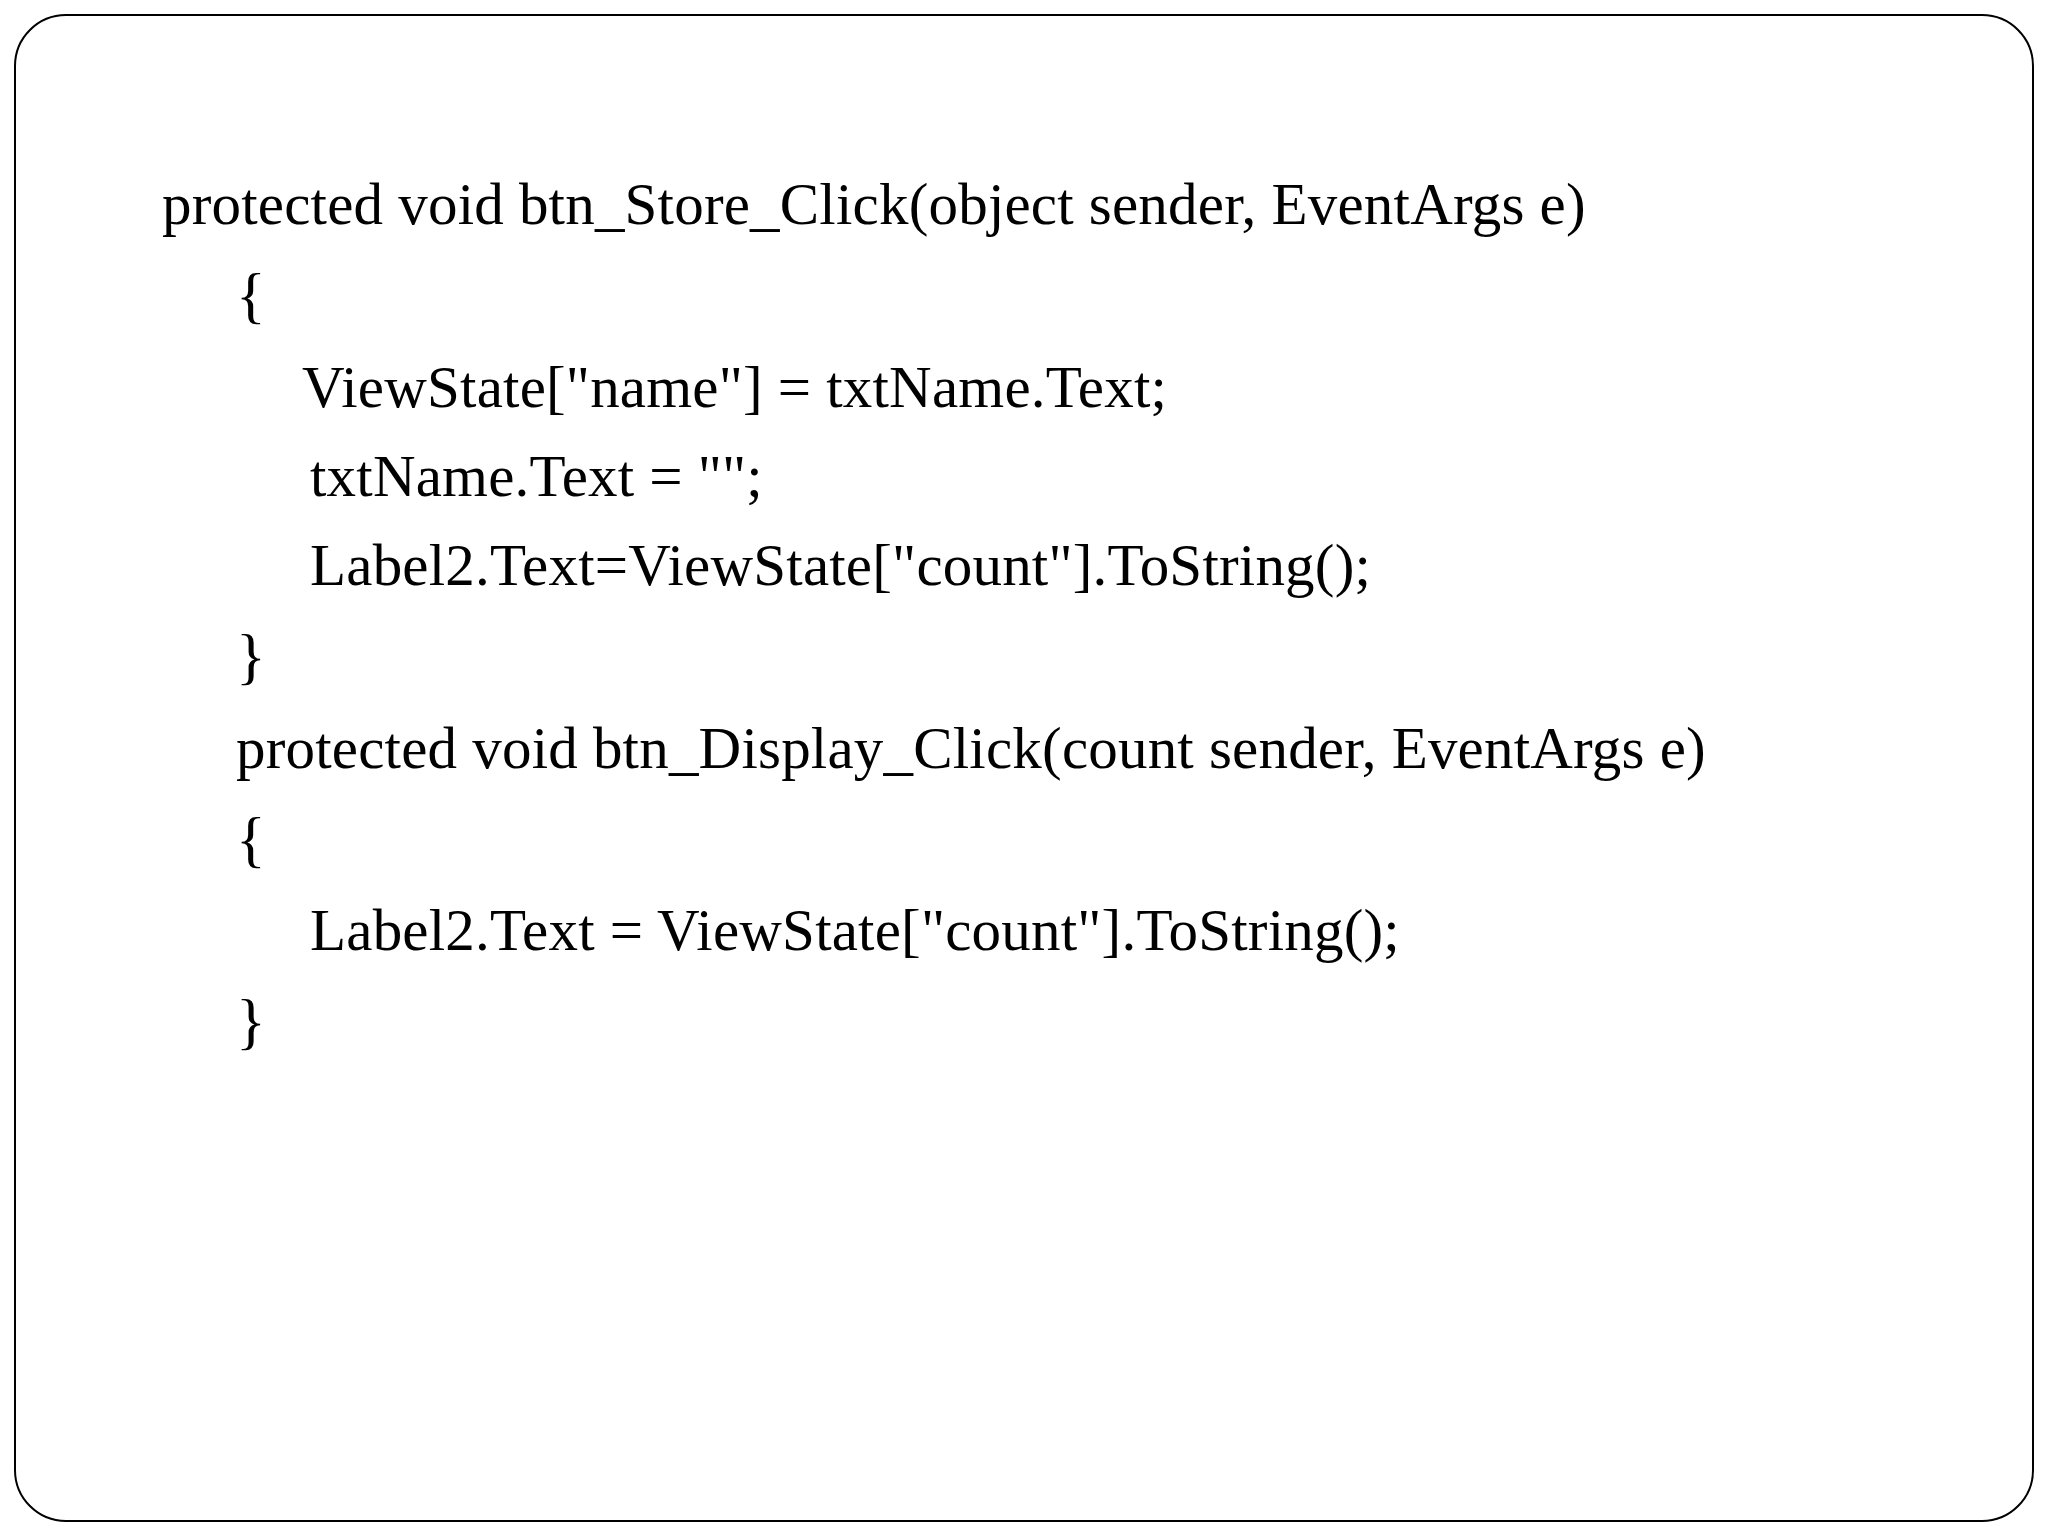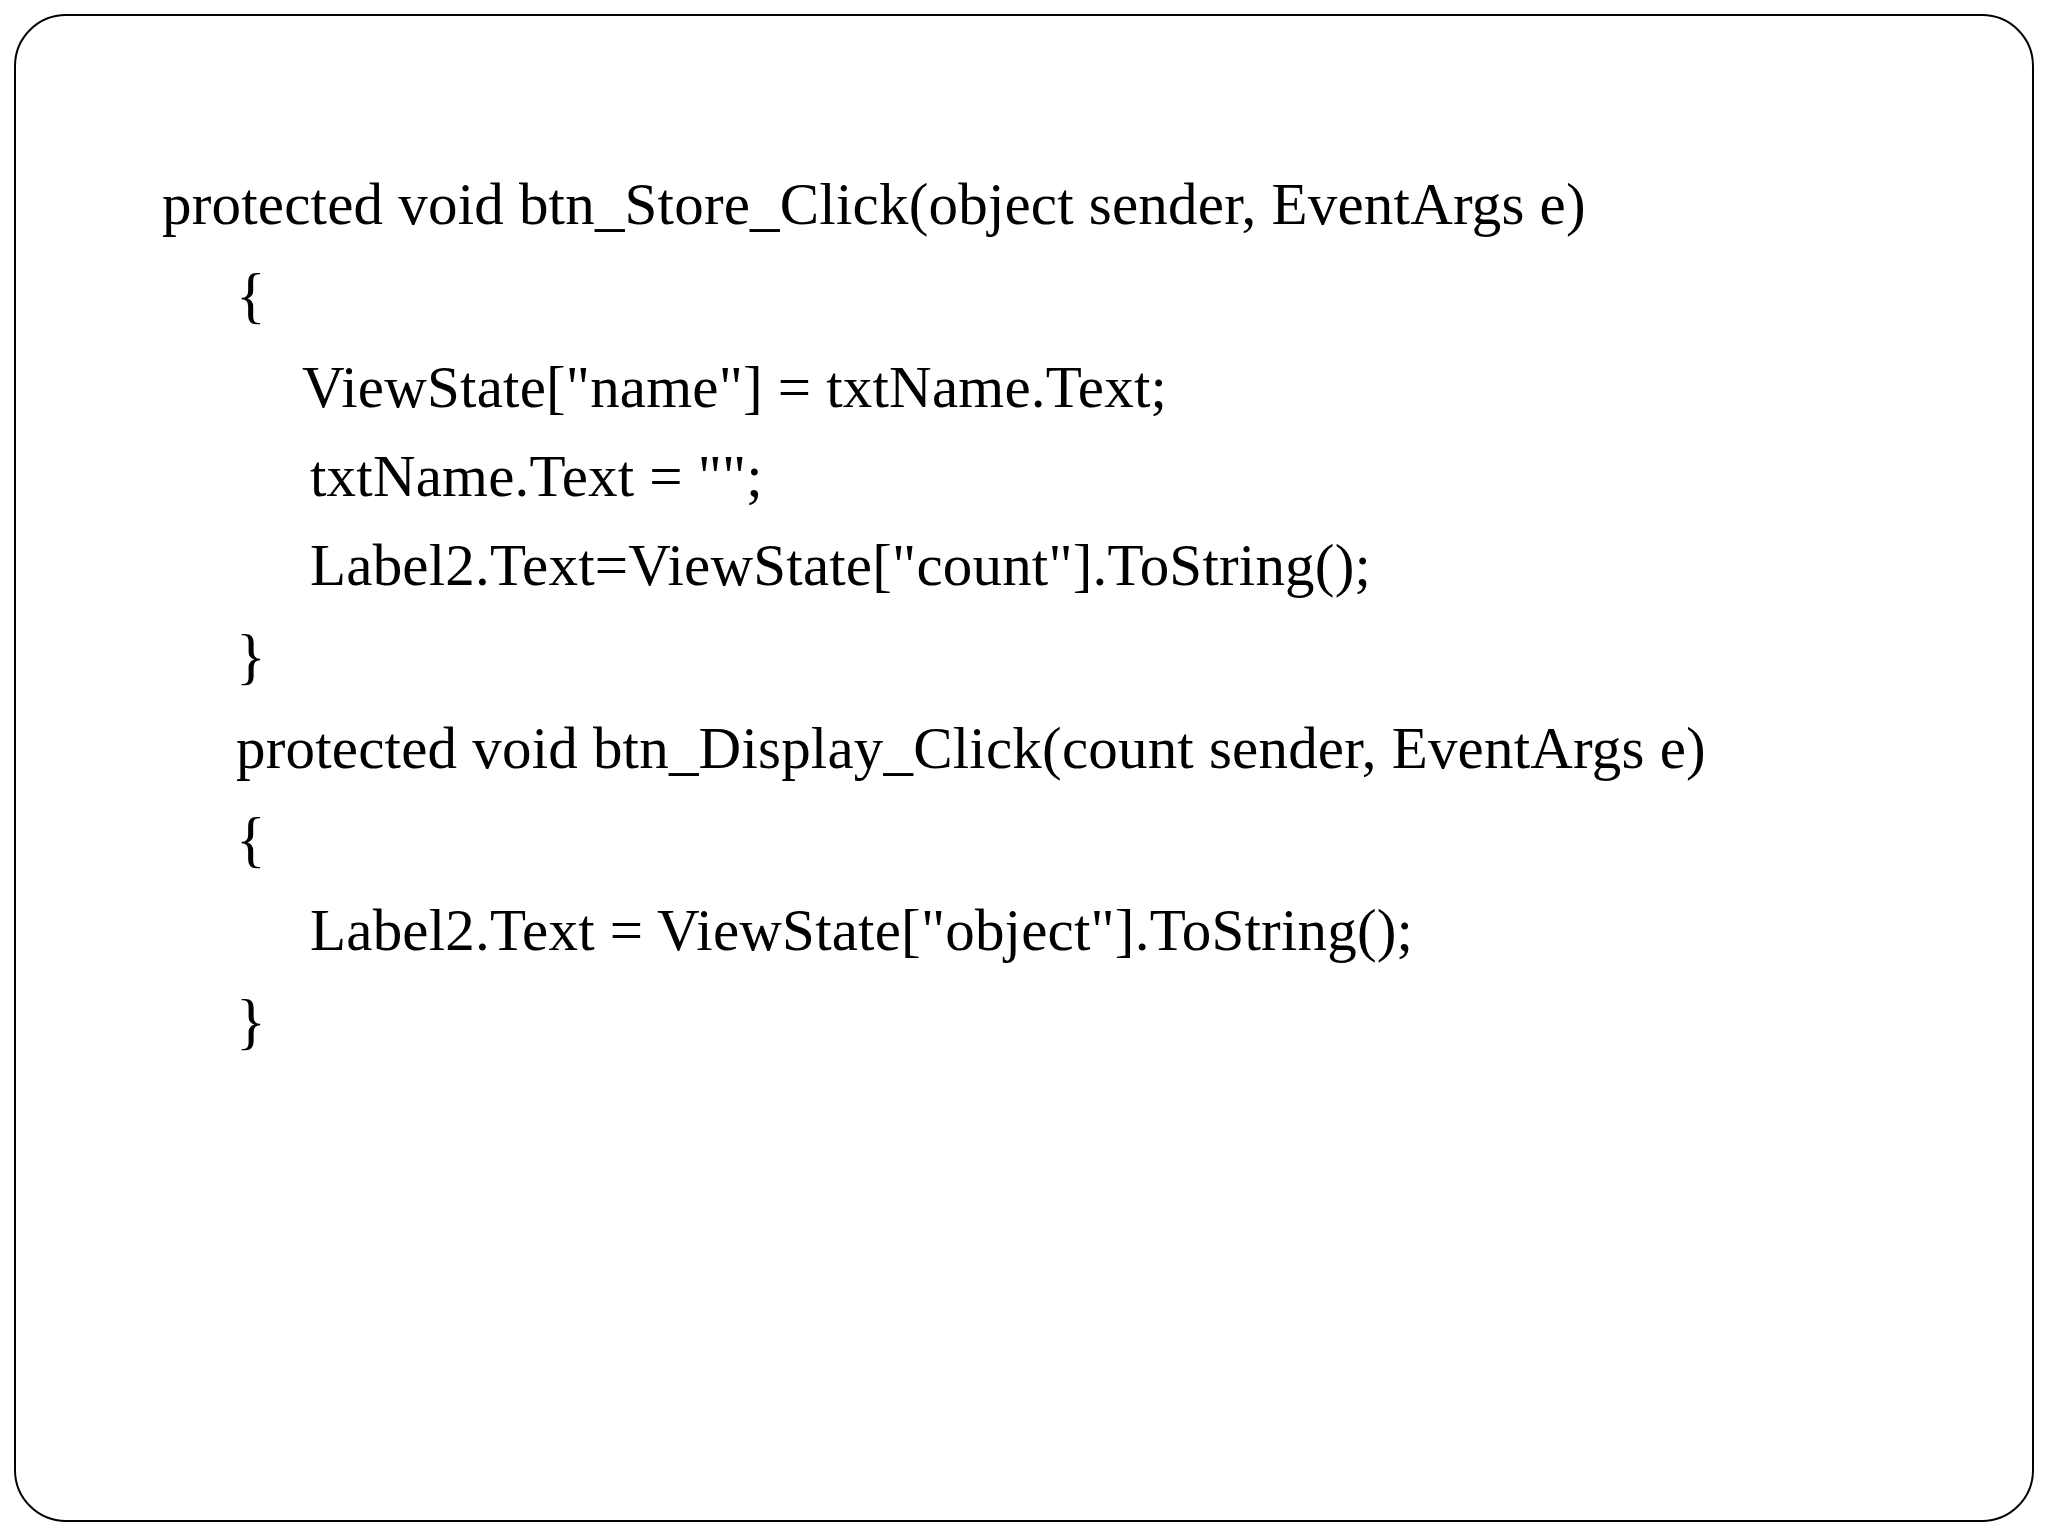--- a/index.html
+++ b/index.html
@@ -77,17 +77,17 @@
   <div id="code-block">
 
     <div class="code-line indent-0">protected void btn_Store_Click(object sender, EventArgs e)</div>
     <div class="code-line indent-1 brace">{</div>
     <div class="code-line indent-2">ViewState["name"] = txtName.Text;</div>
     <div class="code-line indent-2b">txtName.Text = "";</div>
     <div class="code-line indent-2b">Label2.Text=ViewState["count"].ToString();</div>
     <div class="code-line indent-1 brace">}</div>
     <div class="code-line indent-1">protected void btn_Display_Click(count sender, EventArgs e)</div>
     <div class="code-line indent-1 brace">{</div>
-    <div class="code-line indent-2b">Label2.Text = ViewState["object"].ToString();</div>
+    <div class="code-line indent-2b">Label2.Text = ViewState["count"].ToString();</div>
     <div class="code-line indent-1 brace">}</div>
 
   </div>
 </div>
 
 </body></html>

